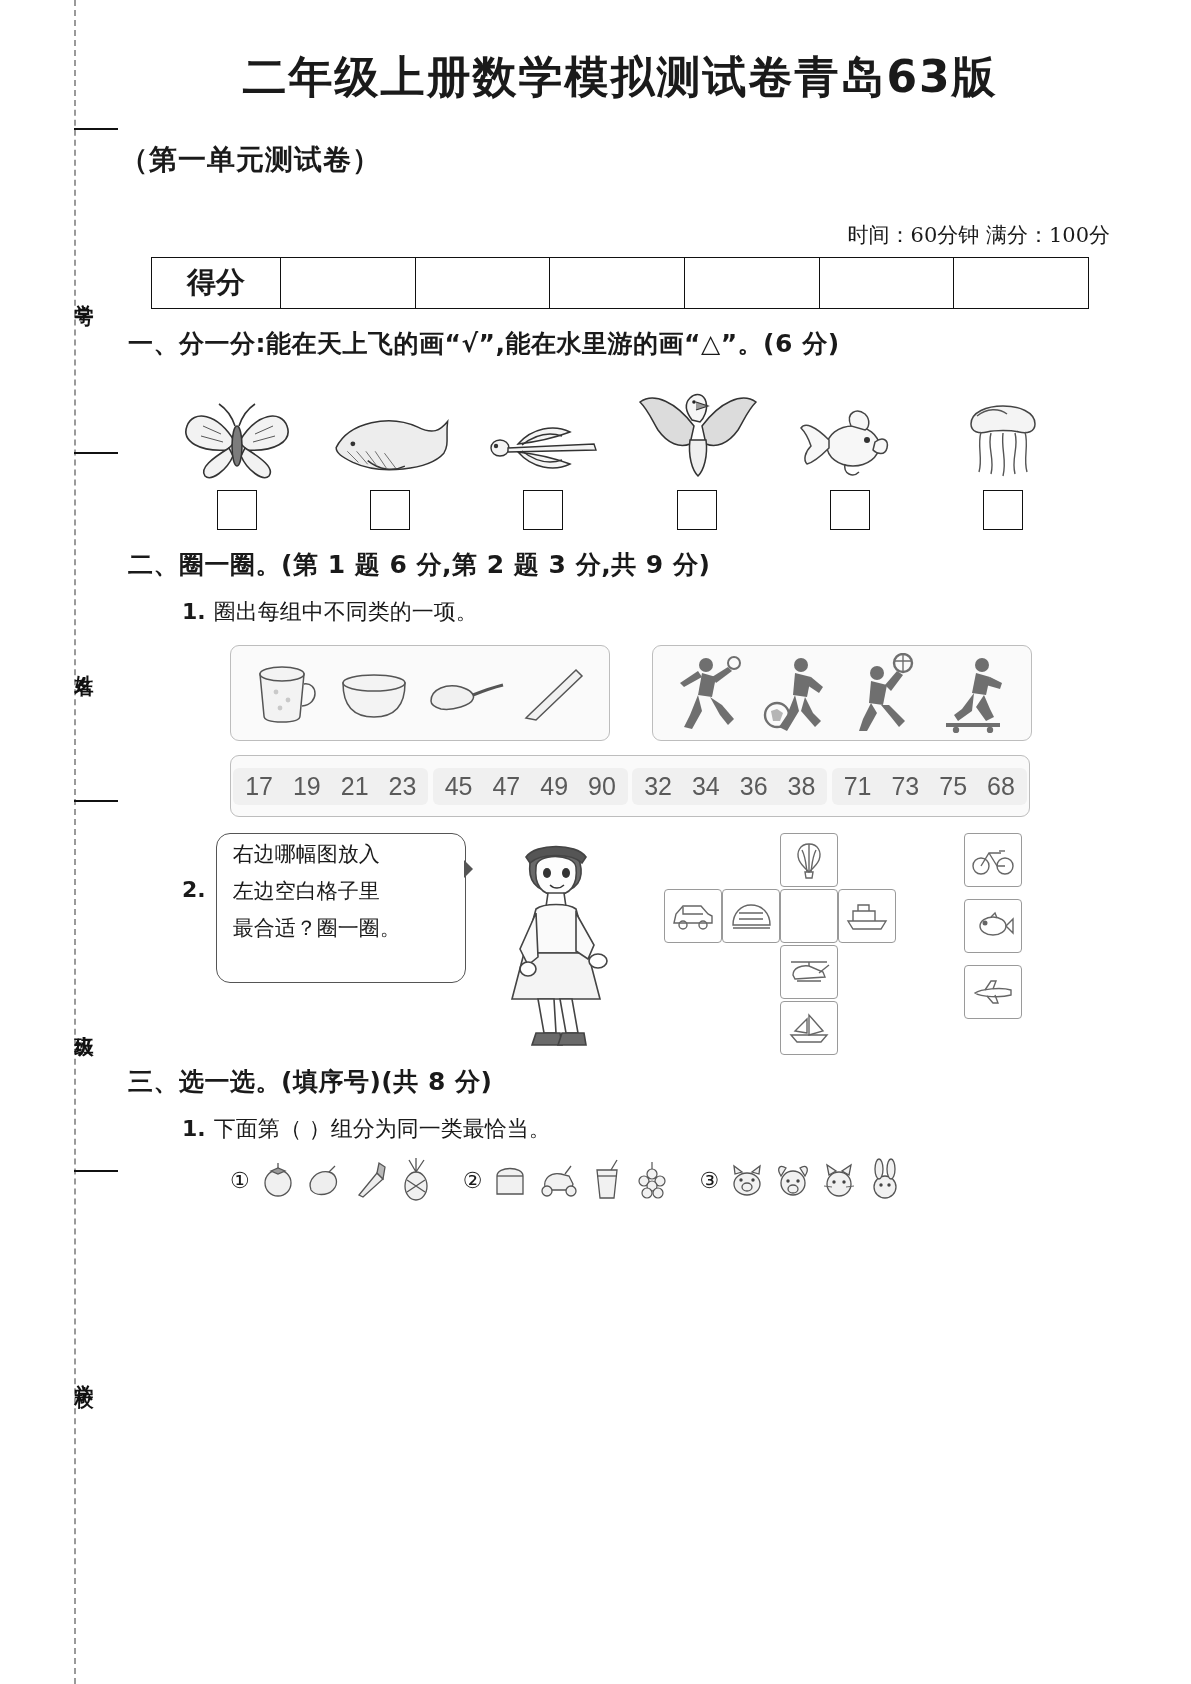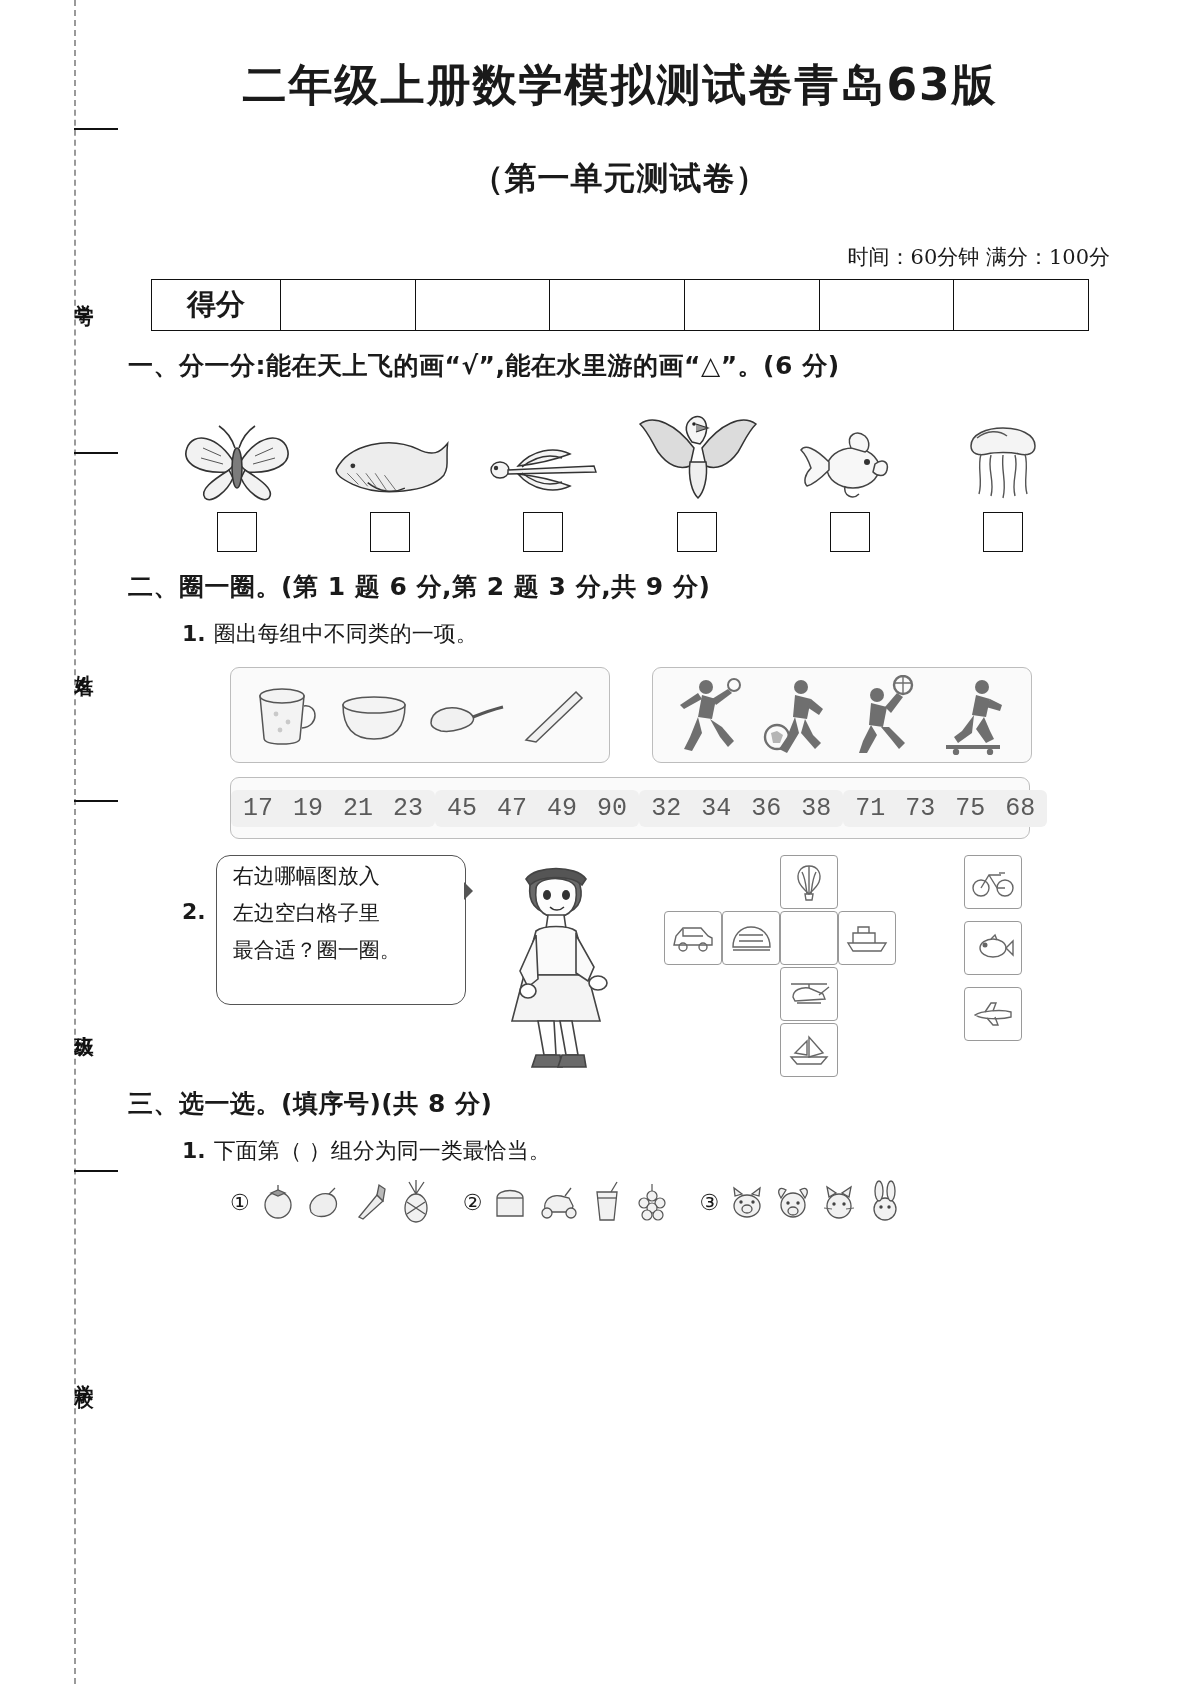--- a/index.html
+++ b/index.html
@@ -29,31 +29,30 @@
     font-family:"DejaVu Serif",serif;
     font-weight:600;
   }
   .side-rule{
     position:absolute;left:46px;width:44px;height:0;border-top:2px solid #111;
   }
   .sheet{
     position:absolute;left:120px;top:0;width:1000px;height:100%;
   }
   h1.title{
-    margin:12px;padding-top:44px;
+    margin:4px;padding-top:44px;
     text-align:center;
     font-size:44px;
     font-weight:bold;
     letter-spacing:2px;
     font-family:"DejaVu Sans","Liberation Sans",sans-serif;
   }
   h2.subtitle{
     margin:0;padding-top:30px;
-    text-align:center;
-    font-size:32px;
+    font-size:28px;
     font-weight:bold;
     letter-spacing:1px;
     font-family:"DejaVu Sans","Liberation Sans",sans-serif;
   }
   .meta{
     margin-top:42px;
     text-align:right;
     padding-right:10px;
     font-size:21px;
   }
@@ -118,21 +117,21 @@
   }
   .numrow{
     margin:14px 0 0 110px;
     border:1.4px solid #bdbdbd;border-radius:9px;background:#fafafa;
     width:800px;height:62px;box-sizing:border-box;
     display:flex;align-items:center;justify-content:space-around;
   }
   .numgroup{
     display:flex;gap:20px;background:#f0f0f0;border-radius:6px;padding:4px 12px;
   }
-  .numgroup span{font-size:25px;color:#5a5a5a;font-family:Liberation Mono, monospace;}
+  .numgroup span{font-size:25px;color:#5a5a5a;font-family:Liberation Sans, sans-serif;}
   
   .q2-2{
     margin:16px 0 0 62px;
     display:flex;align-items:flex-start;gap:10px;
   }
   .bubble{
     position:relative;
     border:1.6px solid #555;border-radius:14px;
     width:250px;min-height:150px;padding:2px 16px;box-sizing:border-box;
     font-size:21px;line-height:37px;background:#fff;

